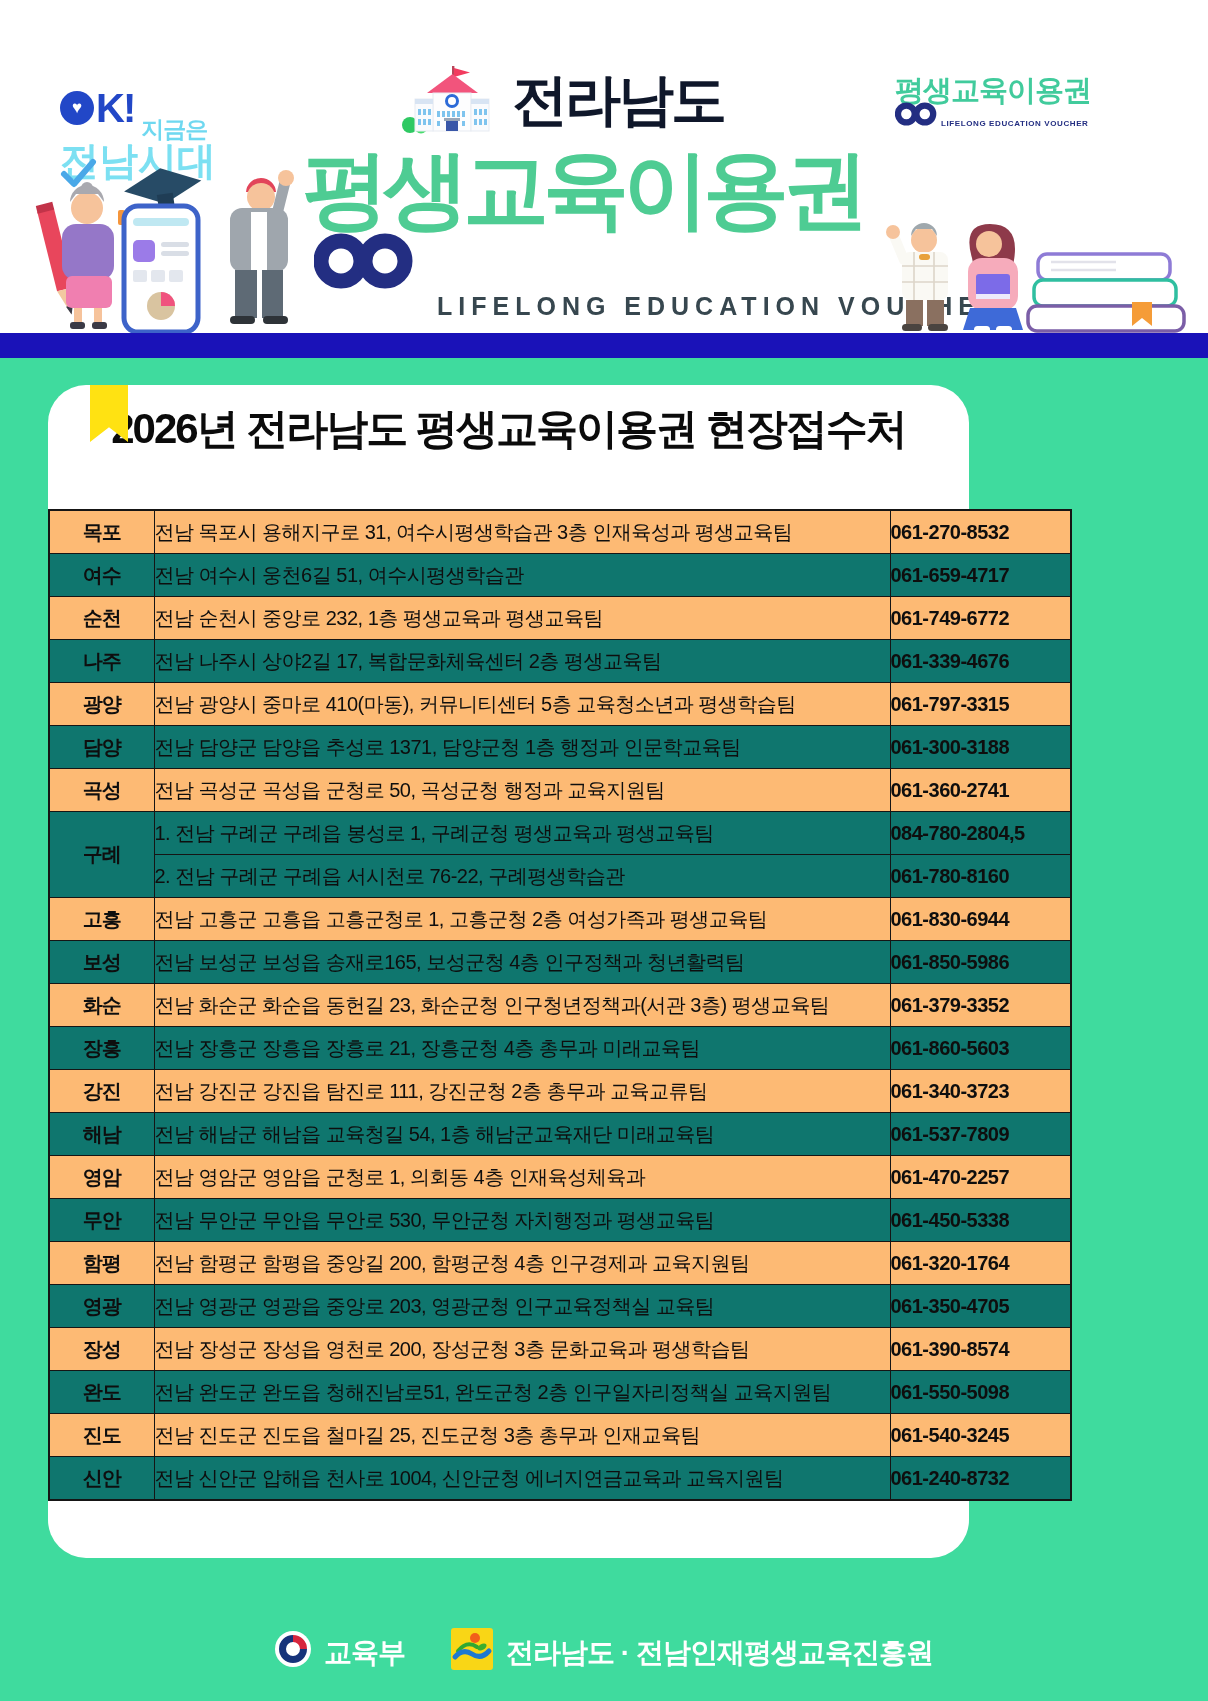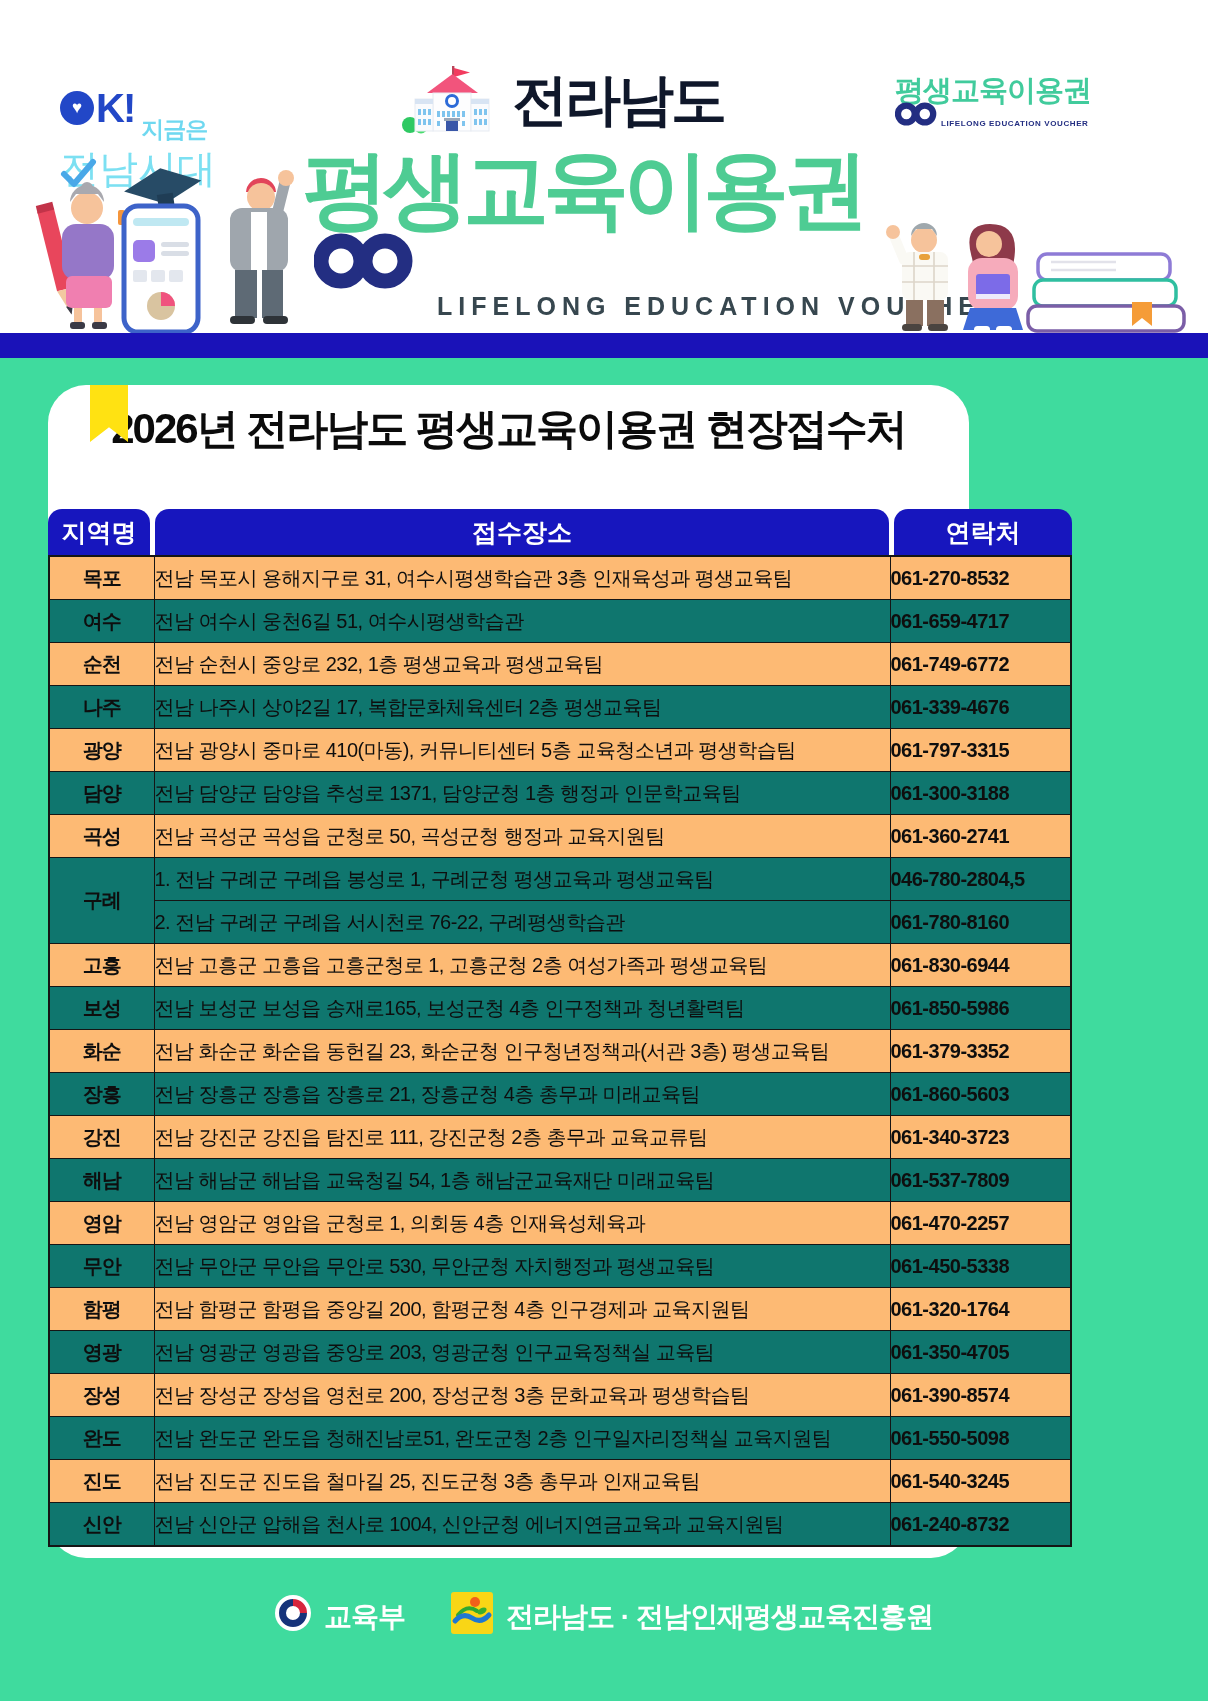--- a/index.html
+++ b/index.html
@@ -11,21 +11,21 @@
   
   .header-band{position:absolute;left:0;top:0;width:1208px;height:333px;background:#ffffff;}
   .navy-bar{position:absolute;left:0;top:333px;width:1208px;height:25px;background:#1A12B8;}
 
   .ok-logo{position:absolute;left:60px;top:74px;line-height:1;}
   .ok-line1{display:flex;align-items:center;}
   .ok-circle{width:34px;height:34px;border-radius:50%;background:#2247C7;color:#fff;
     display:inline-flex;align-items:center;justify-content:center;font-size:17px;font-weight:700;}
   .ok-k{font-size:40px;font-weight:900;color:#2247C7;letter-spacing:-2px;margin-left:2px;}
   .ok-now{font-size:23px;font-weight:800;color:#6FD8F0;margin-left:7px;letter-spacing:-1px;margin-top:44px;}
-  .ok-line2{font-size:39px;font-weight:400;color:#7CE0F2;letter-spacing:0;margin-top:8px;}
+  .ok-line2{font-size:39px;font-weight:700;color:#7CE0F2;letter-spacing:0;margin-top:0;}
 
   .building{position:absolute;left:400px;top:66px;}
   .logo-line1{position:absolute;left:512px;top:72px;font-size:56px;font-weight:900;color:#0f172a;letter-spacing:-3px;line-height:1;}
   .logo-line2{position:absolute;left:303px;top:146px;font-size:86px;font-weight:900;color:#4ECC93;letter-spacing:-6px;line-height:1;}
   .logo-inf{position:absolute;left:314px;top:230px;}
   .logo-sub{position:absolute;left:437px;top:294px;font-size:25px;font-weight:700;color:#37474F;letter-spacing:6px;line-height:1;}
 
   .corner-logo{position:absolute;left:895px;top:76px;}
   .corner-title{font-size:29px;font-weight:900;color:#41CB9C;letter-spacing:-1px;line-height:1;}
   .corner-row{display:flex;align-items:flex-end;margin-top:-4px;}
@@ -52,21 +52,21 @@
   table.rx td{border:1.6px solid #151515;height:42px;padding:0;font-size:20px;color:#0E0E0E;
     white-space:nowrap;overflow:hidden;vertical-align:middle;}
   td.cell-region{text-align:center;font-weight:700;font-size:22px;letter-spacing:-1px;}
   td.cell-location{padding-left:17px;font-weight:500;letter-spacing:-0.5px;}
   td.cell-phone{padding-left:14px;font-weight:600;font-size:21px;letter-spacing:-0.5px;}
   tr.row-alt td{background:#fdba74;}
   tr.row-plain td{background:#0f766e;}
 
   
   .footer{position:absolute;left:0;top:1592px;width:1208px;display:flex;justify-content:center;align-items:center;gap:46px;}
-  .footer-item{display:flex;align-items:center;gap:13px;color:#ffffff;font-size:28px;font-weight:700;letter-spacing:-1px;}
+  .footer-item{display:flex;align-items:center;gap:13px;color:#ffffff;font-size:28px;font-weight:700;letter-spacing:-1px;margin-top:36px;}
 </style>
 </head>
 <body>
 
 <div class="page">
 
   <div class="header-band">
 
     <div class="ok-logo">
       <div class="ok-line1">
@@ -215,25 +215,20 @@
       </svg>
     </div>
   </div>
 
   <div class="navy-bar"></div>
 
   <div class="card">
     <h1 class="title">2026년 전라남도 평생교육이용권 현장접수처</h1>
 
     <div class="table-wrap">
-      <div class="thead-row">
-        <div class="th th-region">지역명</div>
-        <div class="th th-location">접수장소</div>
-        <div class="th th-phone">연락처</div>
-      </div>
       <table class="rx">
         <colgroup>
           <col style="width:105px">
             <col>
             <col style="width:181px">
         </colgroup>
         <tbody>
             <tr class="row-alt">
               <td class="cell-region" rowspan="1">목포</td>
               <td class="cell-location">전남 목포시 용해지구로 31, 여수시평생학습관 3층 인재육성과 평생교육팀</td>
@@ -265,21 +260,21 @@
               <td class="cell-phone">061-300-3188</td>
             </tr>
             <tr class="row-alt">
               <td class="cell-region" rowspan="1">곡성</td>
               <td class="cell-location">전남 곡성군 곡성읍 군청로 50, 곡성군청 행정과 교육지원팀</td>
               <td class="cell-phone">061-360-2741</td>
             </tr>
             <tr class="row-plain">
               <td class="cell-region" rowspan="2">구례</td>
               <td class="cell-location">1. 전남 구례군 구례읍 봉성로 1, 구례군청 평생교육과 평생교육팀</td>
-              <td class="cell-phone">046-780-2804,5</td>
+              <td class="cell-phone">084-780-2804,5</td>
             </tr>
             <tr class="row-plain">
               <td class="cell-location">2. 전남 구례군 구례읍 서시천로 76-22, 구례평생학습관</td>
               <td class="cell-phone">061-780-8160</td>
             </tr>
             <tr class="row-alt">
               <td class="cell-region" rowspan="1">고흥</td>
               <td class="cell-location">전남 고흥군 고흥읍 고흥군청로 1, 고흥군청 2층 여성가족과 평생교육팀</td>
               <td class="cell-phone">061-830-6944</td>
             </tr>

